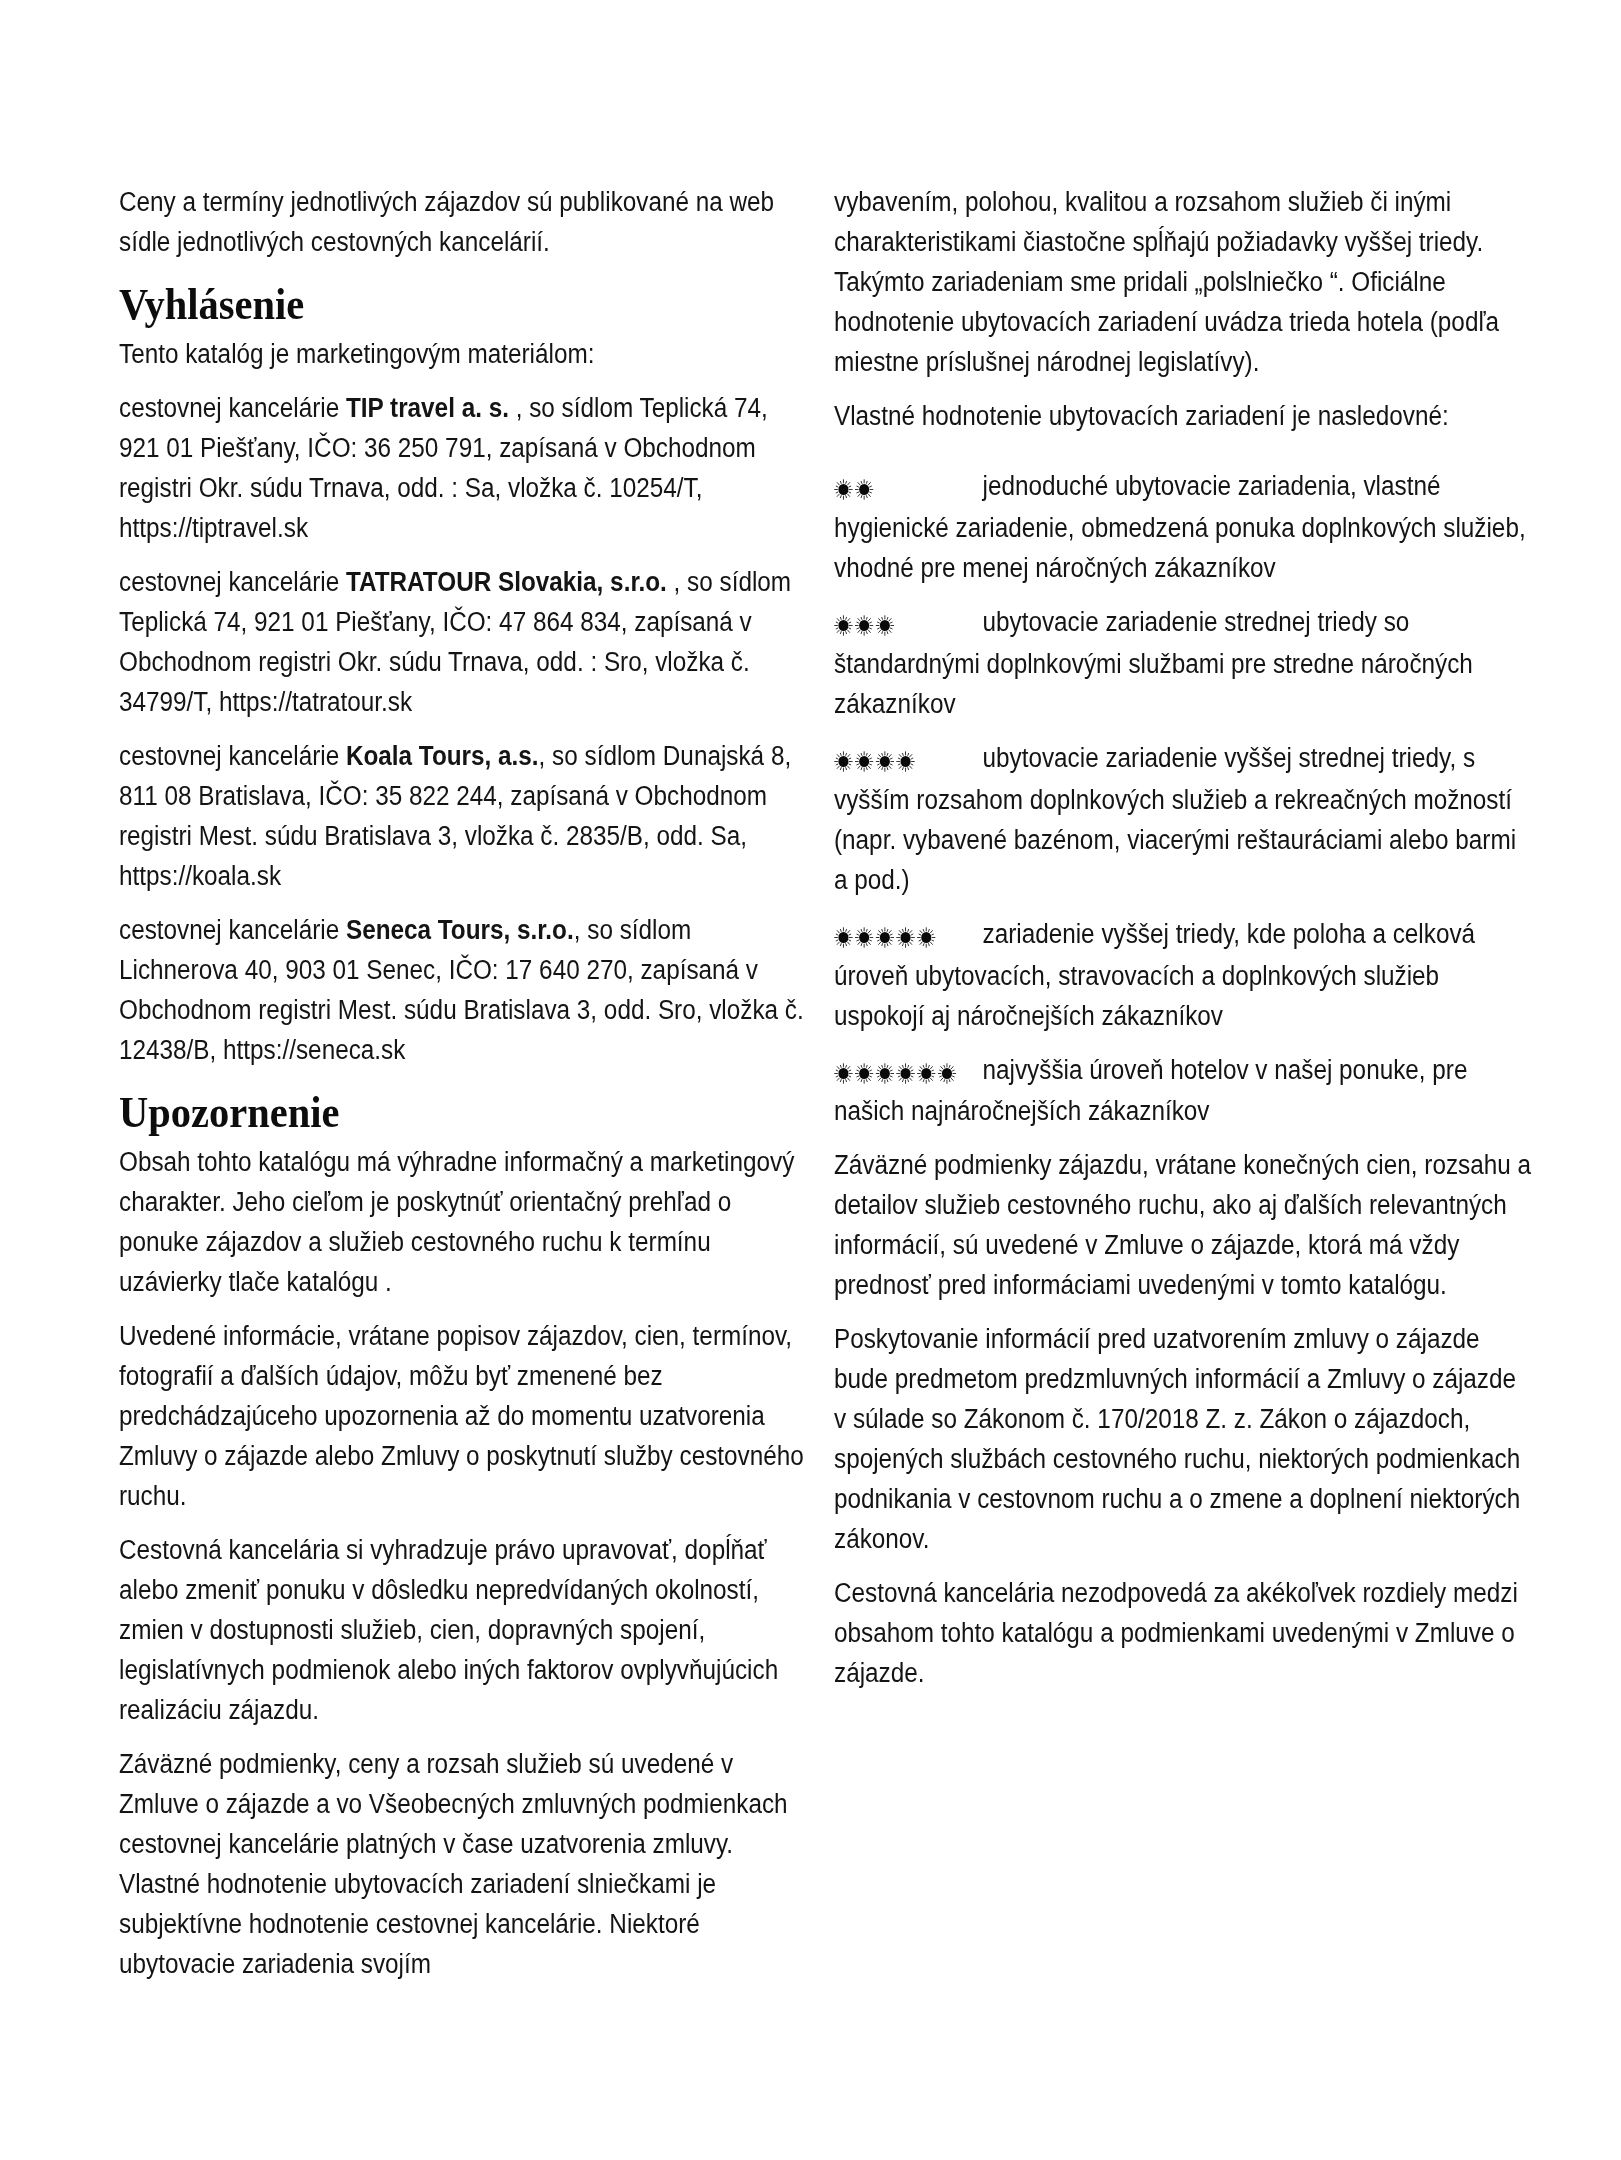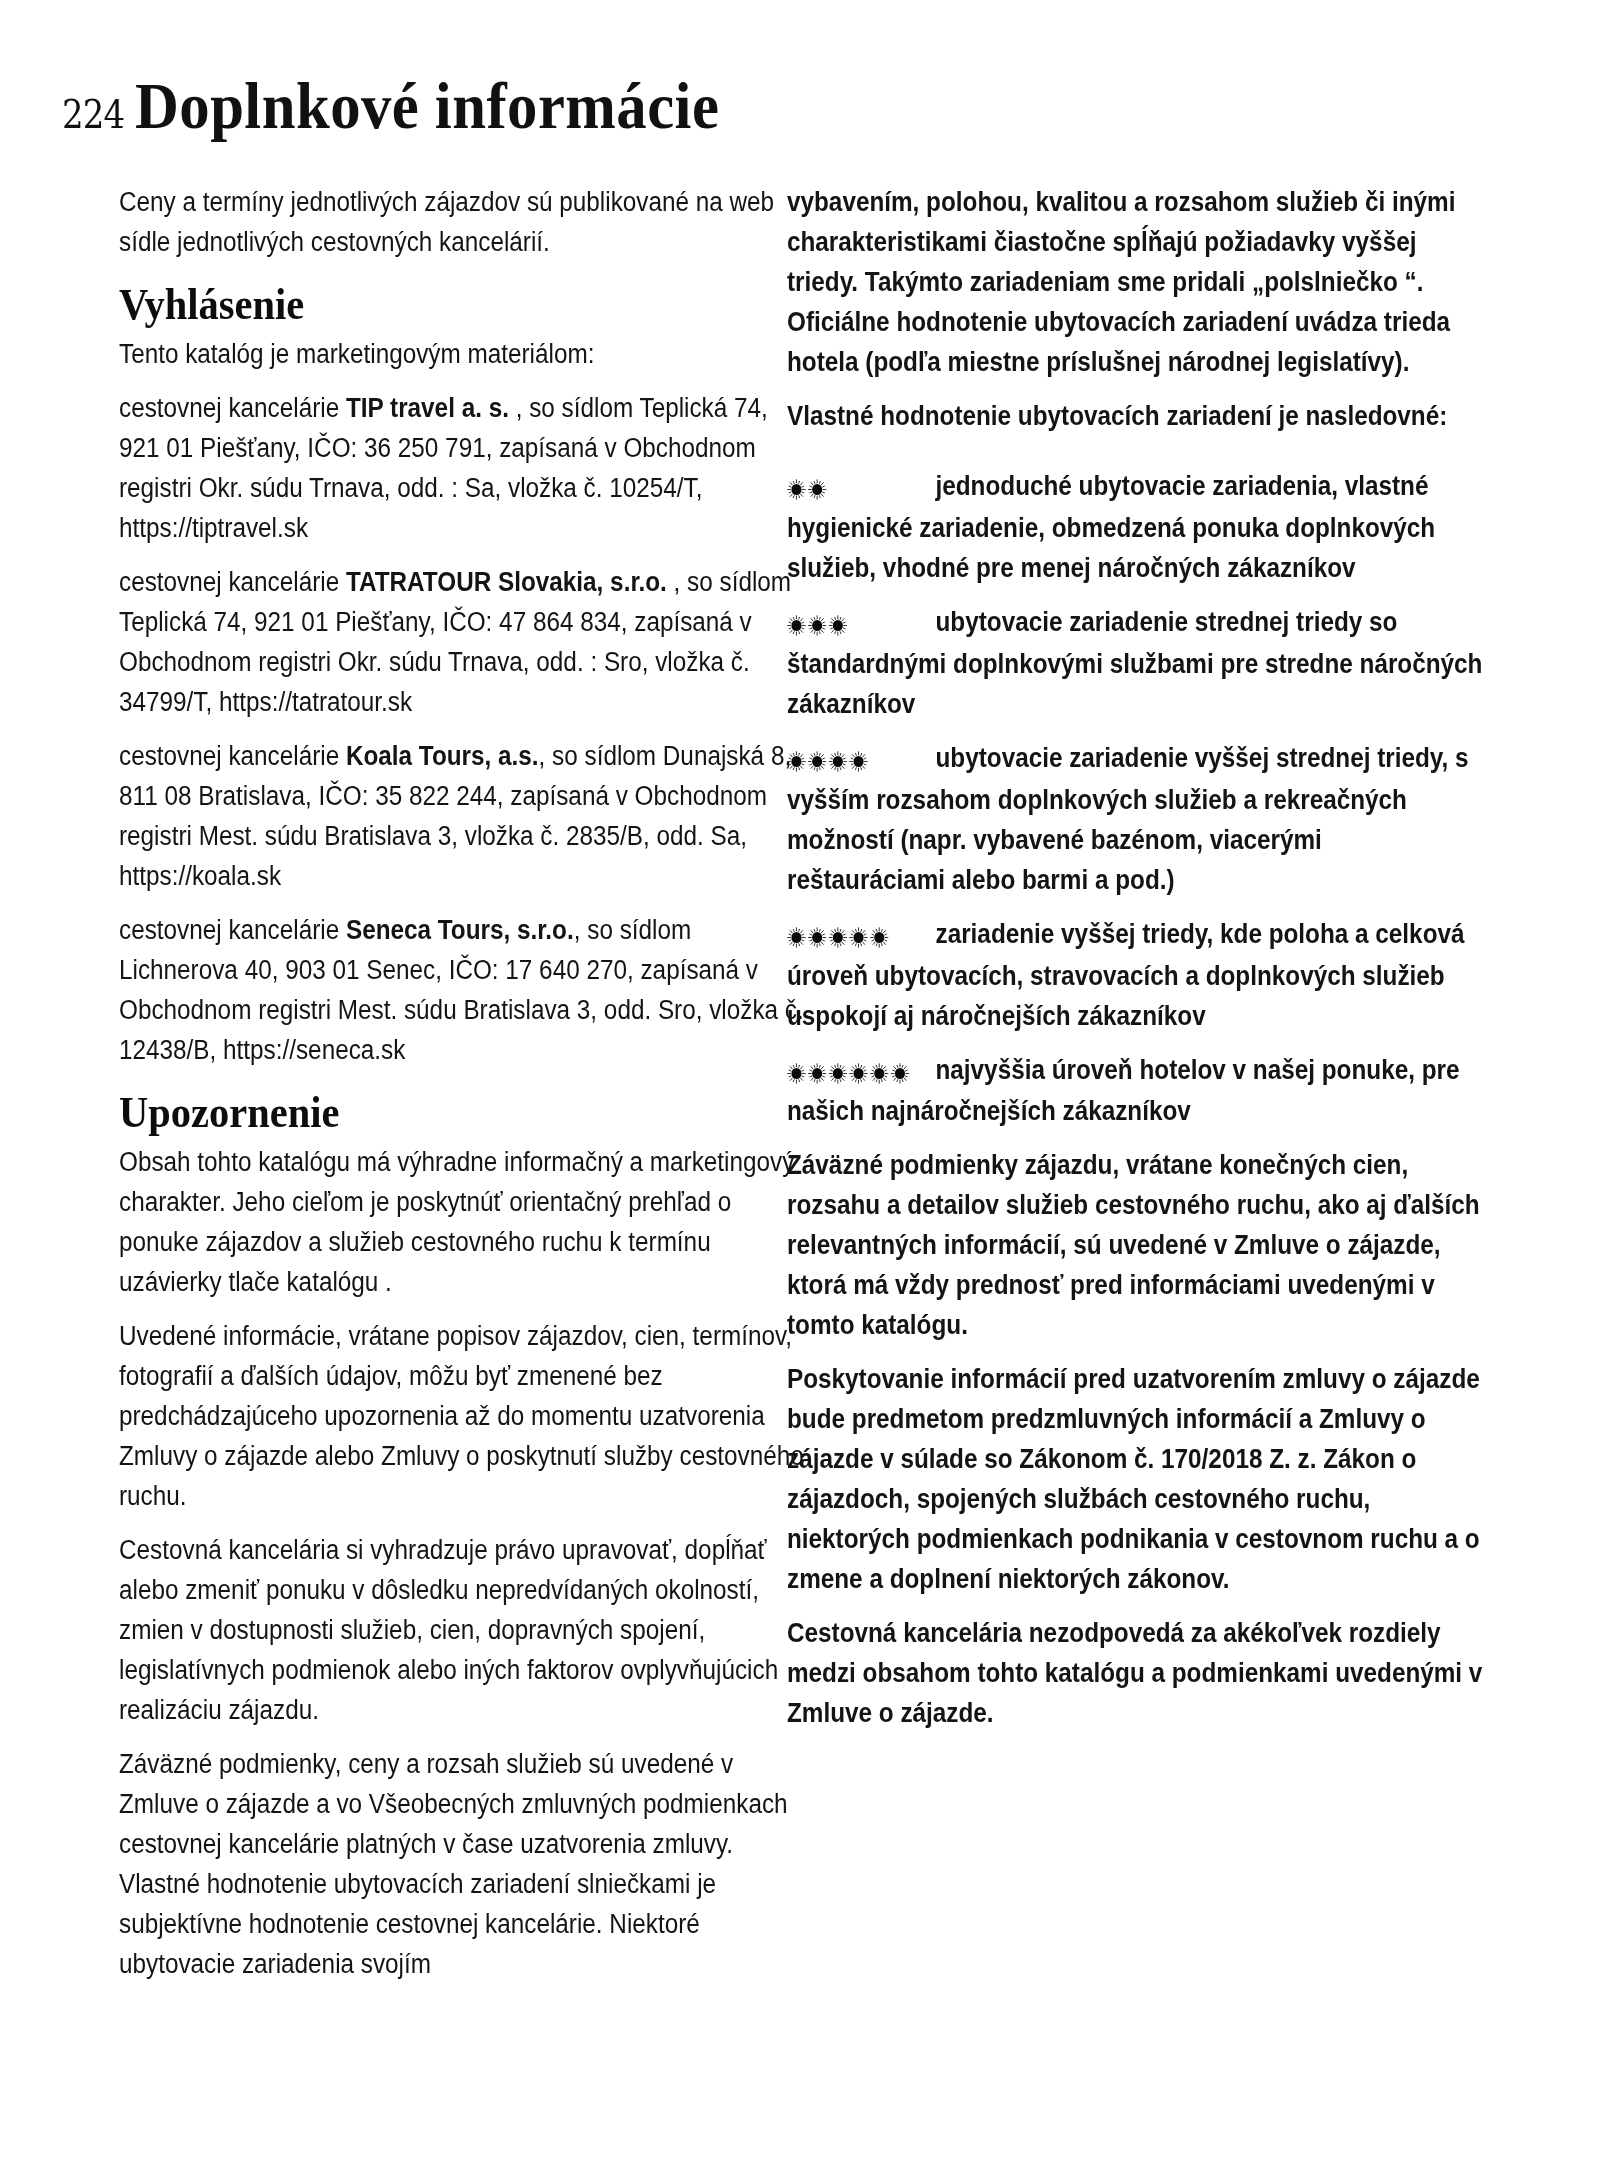--- a/index.html
+++ b/index.html
@@ -5,43 +5,39 @@
   html, body { margin: 0; padding: 0; background: #ffffff; }
   body { width: 1621px; height: 2160px; position: relative; overflow: hidden; color: #111111; }
   .page { position: absolute; left: 0; top: 0; width: 1621px; height: 2160px; background: #ffffff; }
 
   .title-row { position: absolute; left: 62px; top: 68px; white-space: nowrap; }
   .page-num { font-family: "DejaVu Serif", "Liberation Serif", serif; font-size: 40px; font-weight: normal; letter-spacing: -1px; vertical-align: baseline; transform: scaleX(0.85); display: inline-block; transform-origin: left bottom; margin-right: -4px; }
   .page-title { font-family: "Liberation Serif", "DejaVu Serif", serif; font-size: 66px; font-weight: bold; display: inline-block; transform: scaleX(0.92); transform-origin: left bottom; letter-spacing: 0.5px; }
 
   .col { position: absolute; top: 182px; font-family: "Liberation Sans", "DejaVu Sans", sans-serif; font-size: 27px; line-height: 40px; color: #141414; }
   .col-left { left: 119px; width: 690px; }
-  .col-right { left: 787px; width: 700px; font-weight: bold; }
+  .col-right { left: 834px; width: 700px; }
 
   .col p { margin: 0 0 14px 0; transform: scaleX(0.9); transform-origin: left top; width: 111%; }
   .col p b { font-weight: bold; }
 
   .section-heading { font-family: "Liberation Serif", "DejaVu Serif", serif; font-weight: bold; font-size: 44px; line-height: 50px; margin: 18px 0 4px 0; transform: scaleX(0.92); transform-origin: left top; color: #0d0d0d; }
 
   .rating { margin: 0 0 26px 0; }
   .suns { display: inline-block; width: 165px; white-space: nowrap; vertical-align: middle; }
   .sun { display: inline-block; width: 21px; height: 21px; position: relative; margin-right: 2px; vertical-align: middle; }
   .sun svg { width: 21px; height: 21px; display: block; }
 
   .sp-16 { height: 16px; }
 </style>
 </head>
 <body>
 
 <div class="page">
 
-  <div class="title-row">
-    <span class="page-num">224</span>
-    <span class="page-title">Doplnkové informácie</span>
-  </div>
 
   <div class="col col-left">
     <p>Ceny a termíny jednotlivých zájazdov sú publikované na web sídle jednotlivých cestovných kancelárií.</p>
 
     <div class="section-heading">Vyhlásenie</div>
     <p>Tento katalóg je marketingovým materiálom:</p>
 
     <p><span>cestovnej kancelárie </span><b>TIP travel a. s.</b><span> , so sídlom Teplická 74, 921 01 Piešťany, IČO: 36 250 791, zapísaná v Obchodnom registri Okr. súdu Trnava, odd. : Sa, vložka č. 10254/T, https://tiptravel.sk</span></p>
 
     <p><span>cestovnej kancelárie </span><b>TATRATOUR Slovakia, s.r.o.</b><span> , so sídlom Teplická 74, 921 01 Piešťany, IČO: 47 864 834, zapísaná v Obchodnom registri Okr. súdu Trnava, odd. : Sro, vložka č. 34799/T, https://tatratour.sk</span></p>

